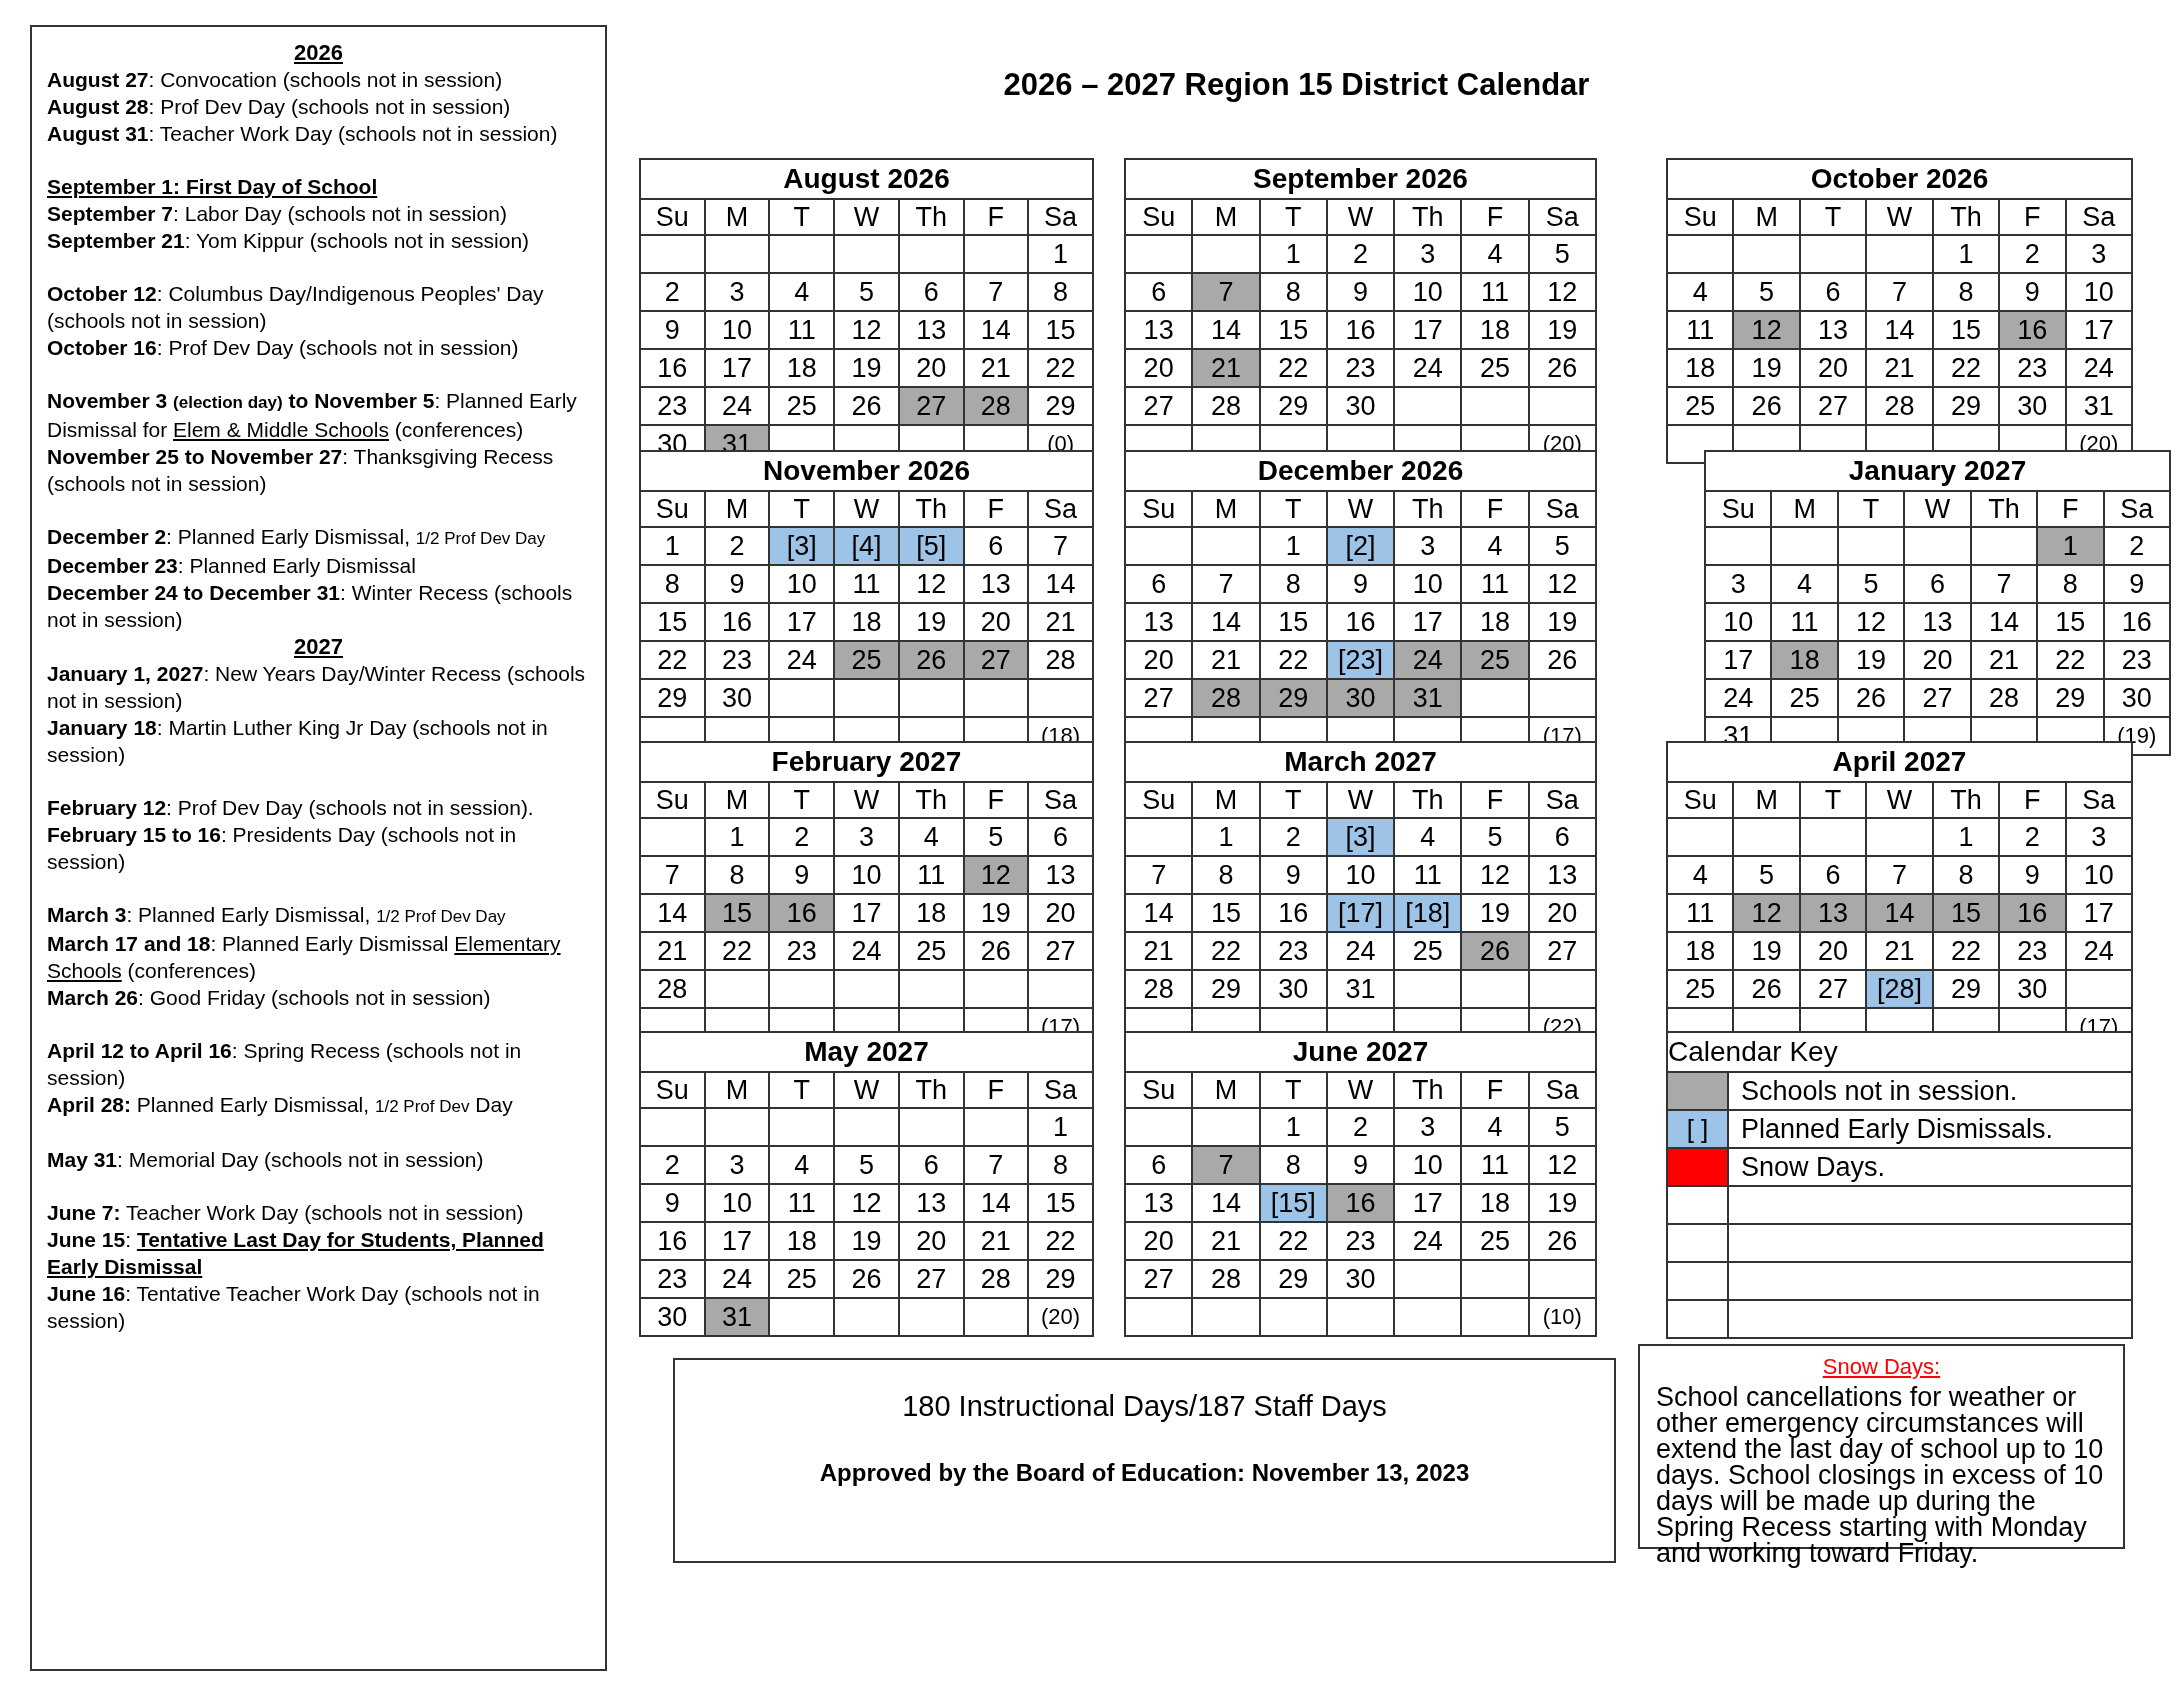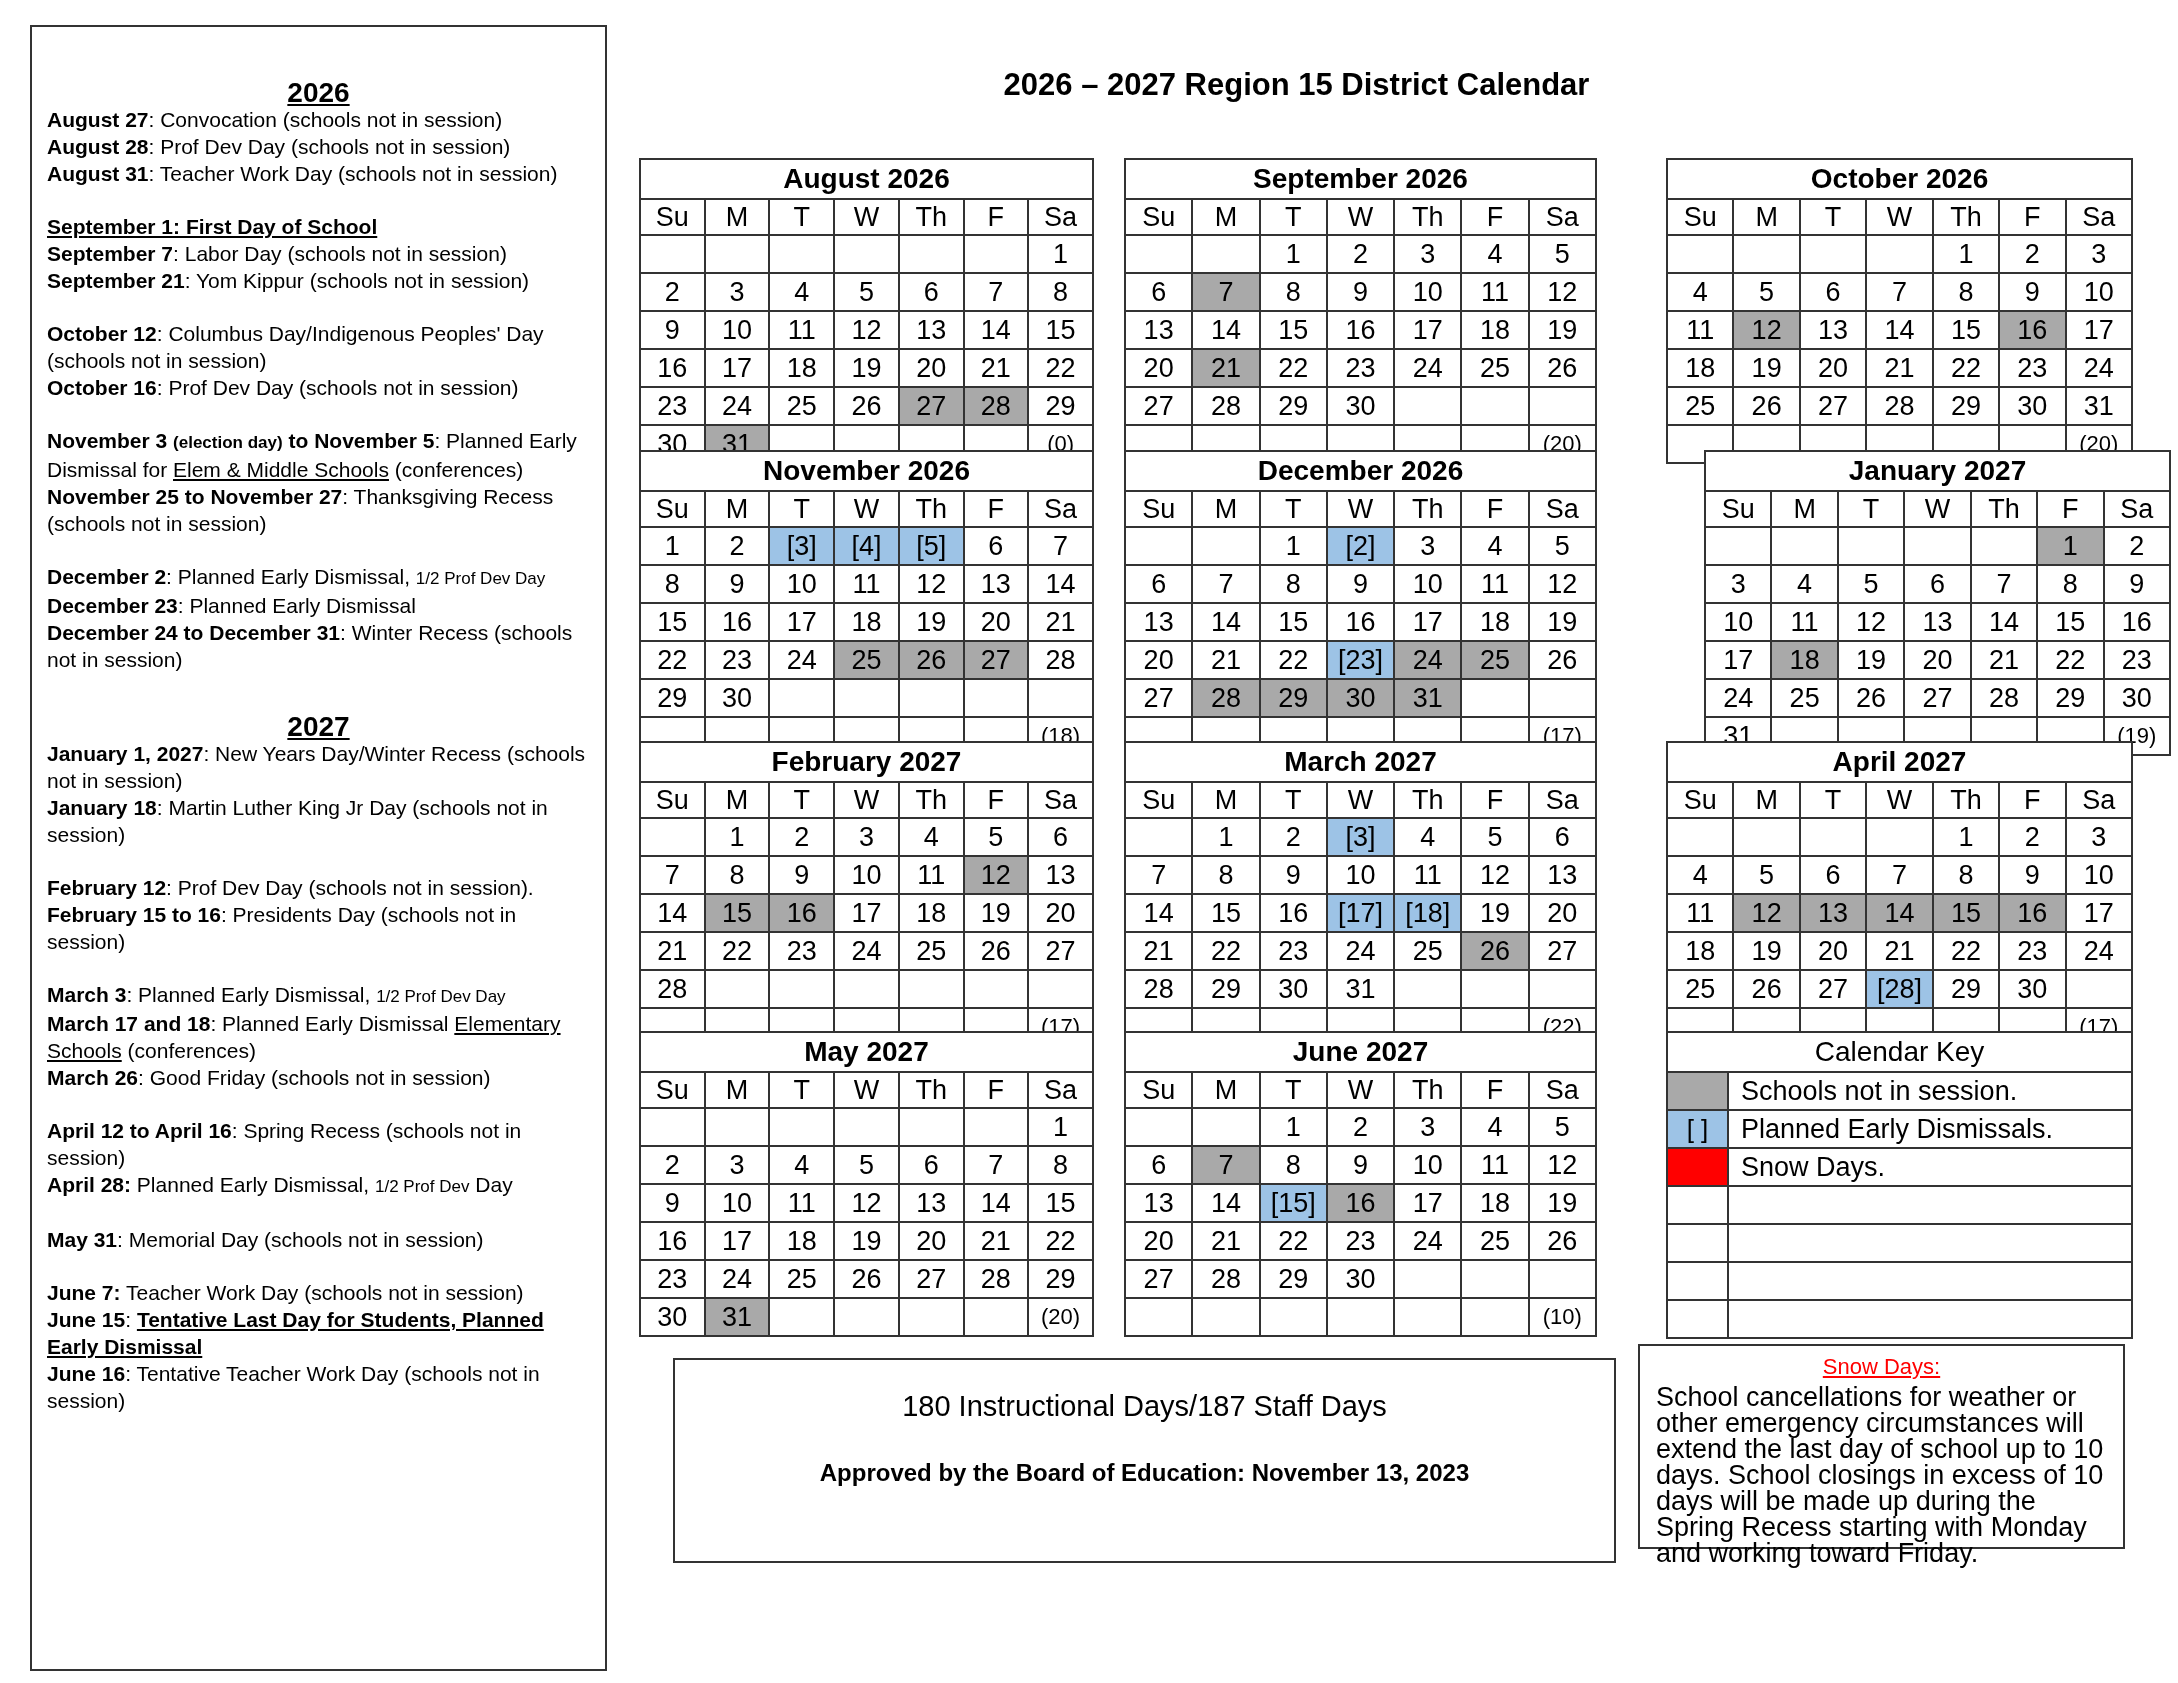--- a/index.html
+++ b/index.html
@@ -3,21 +3,21 @@
 <meta charset="utf-8">
 <style>
   html,body{margin:0;padding:0;background:#fff;}
   .canvas{position:relative;width:2178px;height:1683px;background:#fff;
           font-family:"Liberation Sans", sans-serif;color:#000;overflow:hidden;}
 
   
   .sidebar{position:absolute;left:30px;top:25px;width:577px;height:1646px;
            border:2px solid #333;box-sizing:border-box;padding:12px 15px;
            font-size:21px;line-height:27px;}
-  .sb-heading{text-align:center;font-weight:bold;text-decoration:underline;font-size:28px;margin-top:40px;}
+  .sb-heading{text-align:center;font-weight:bold;text-decoration:underline;font-size:22px;}
   .sb-para{margin:0;}
   .sb-gap{height:26px;}
   .b{font-weight:bold}
   .u{text-decoration:underline}
   .sm{font-size:17px}
 
   
   .page-title{position:absolute;left:653px;top:67px;width:1287px;text-align:center;
               font-size:31px;font-weight:bold;}
 
@@ -28,21 +28,21 @@
               font-size:28px;font-weight:bold;padding:0;}
   table.month td, table.keytable td, table.keytable th{border:2px solid #333;padding:0;}
   table.month td.wd{height:34px;text-align:center;font-size:27px;}
   table.month td.day{height:36px;text-align:center;font-size:27px;}
   td.gray{background:var(--c-gray,#a9a9a9);}
   td.blue{background:var(--c-blue,#9dc3e6);}
   td.red{background:var(--c-red,#ff0000);}
   table.month td.count{font-size:22px;}
 
   
-  table.keytable th.kname{height:38px;text-align:center;font-size:28px;font-weight:normal;}
+  table.keytable th.kname{height:38px;text-align:left;font-size:28px;font-weight:normal;}
   table.keytable td{height:36px;margin-top:12px;}
   table.keytable td.swatch{text-align:center;font-size:26px;}
   table.keytable td.klabel{font-size:27px;padding-left:12px;}
 
   
   .summary-box{position:absolute;left:673px;top:1344px;width:943px;height:205px;
                border:2px solid #333;box-sizing:border-box;text-align:center;margin-top:14px;}
   .summary-line{margin-top:30px;font-size:29px;}
   .approved-line{margin-top:36px;font-size:24px;font-weight:bold;}
   .snow-box{position:absolute;left:1638px;top:1344px;width:487px;height:205px;

